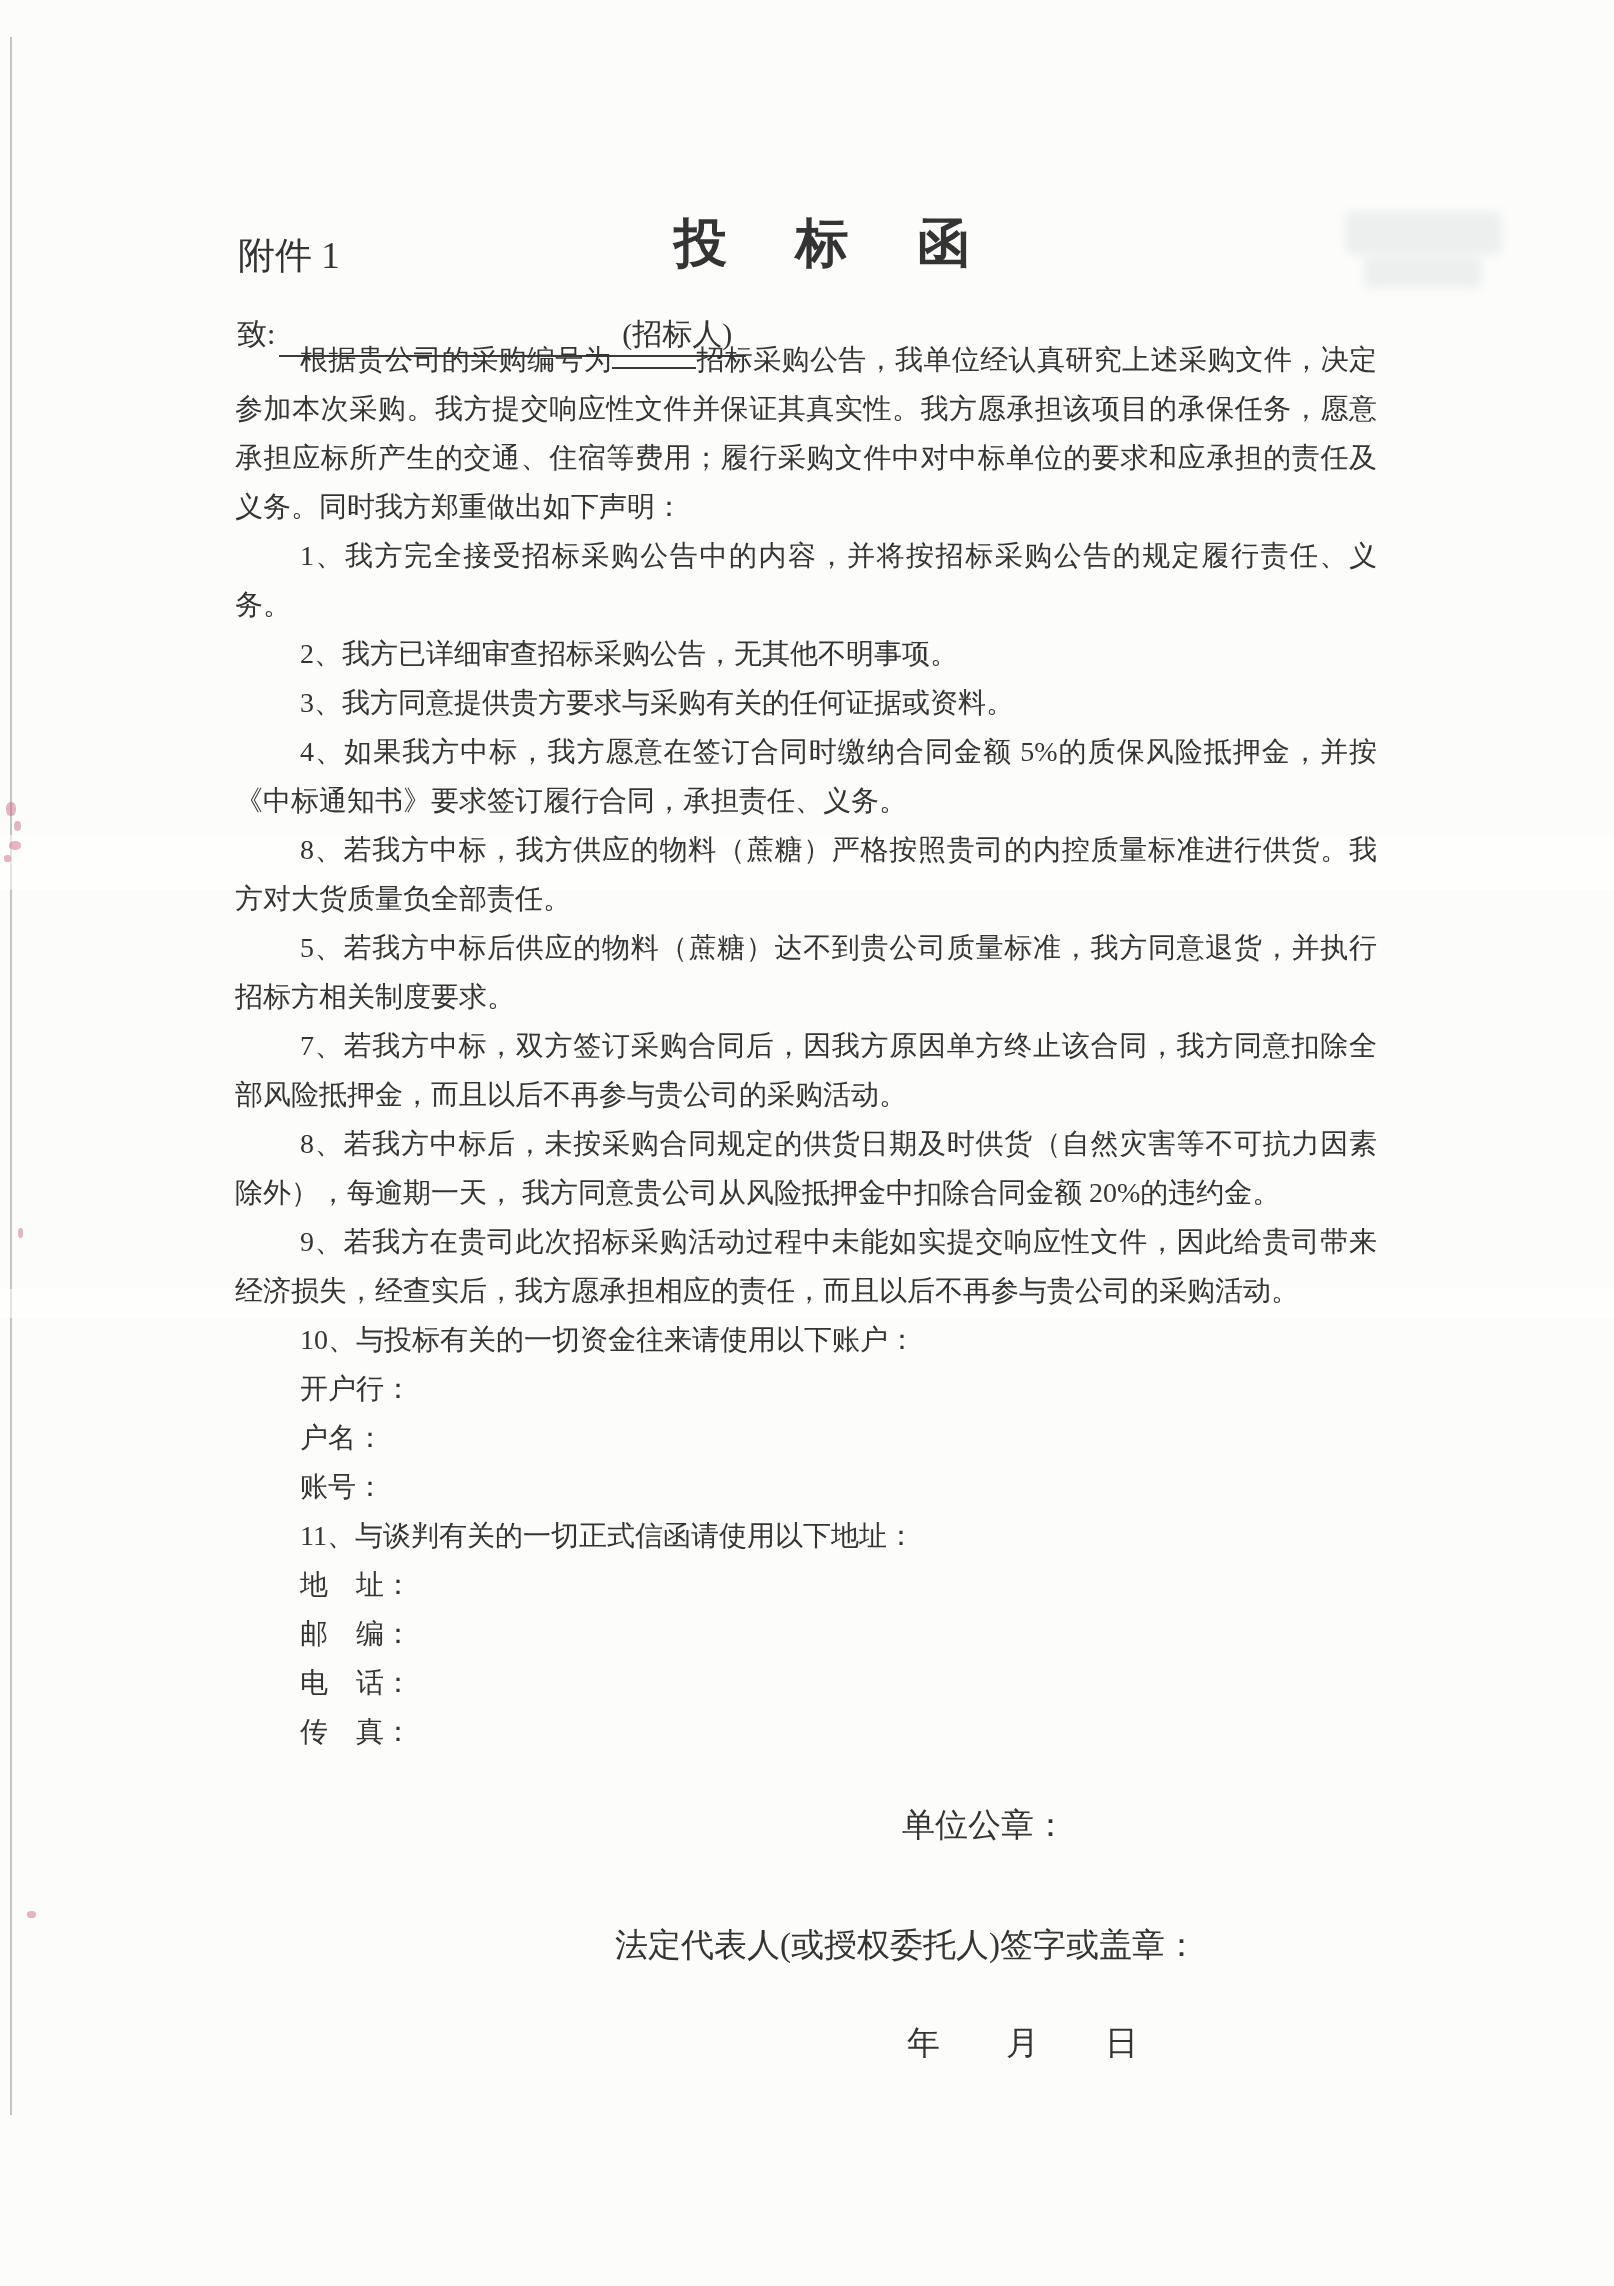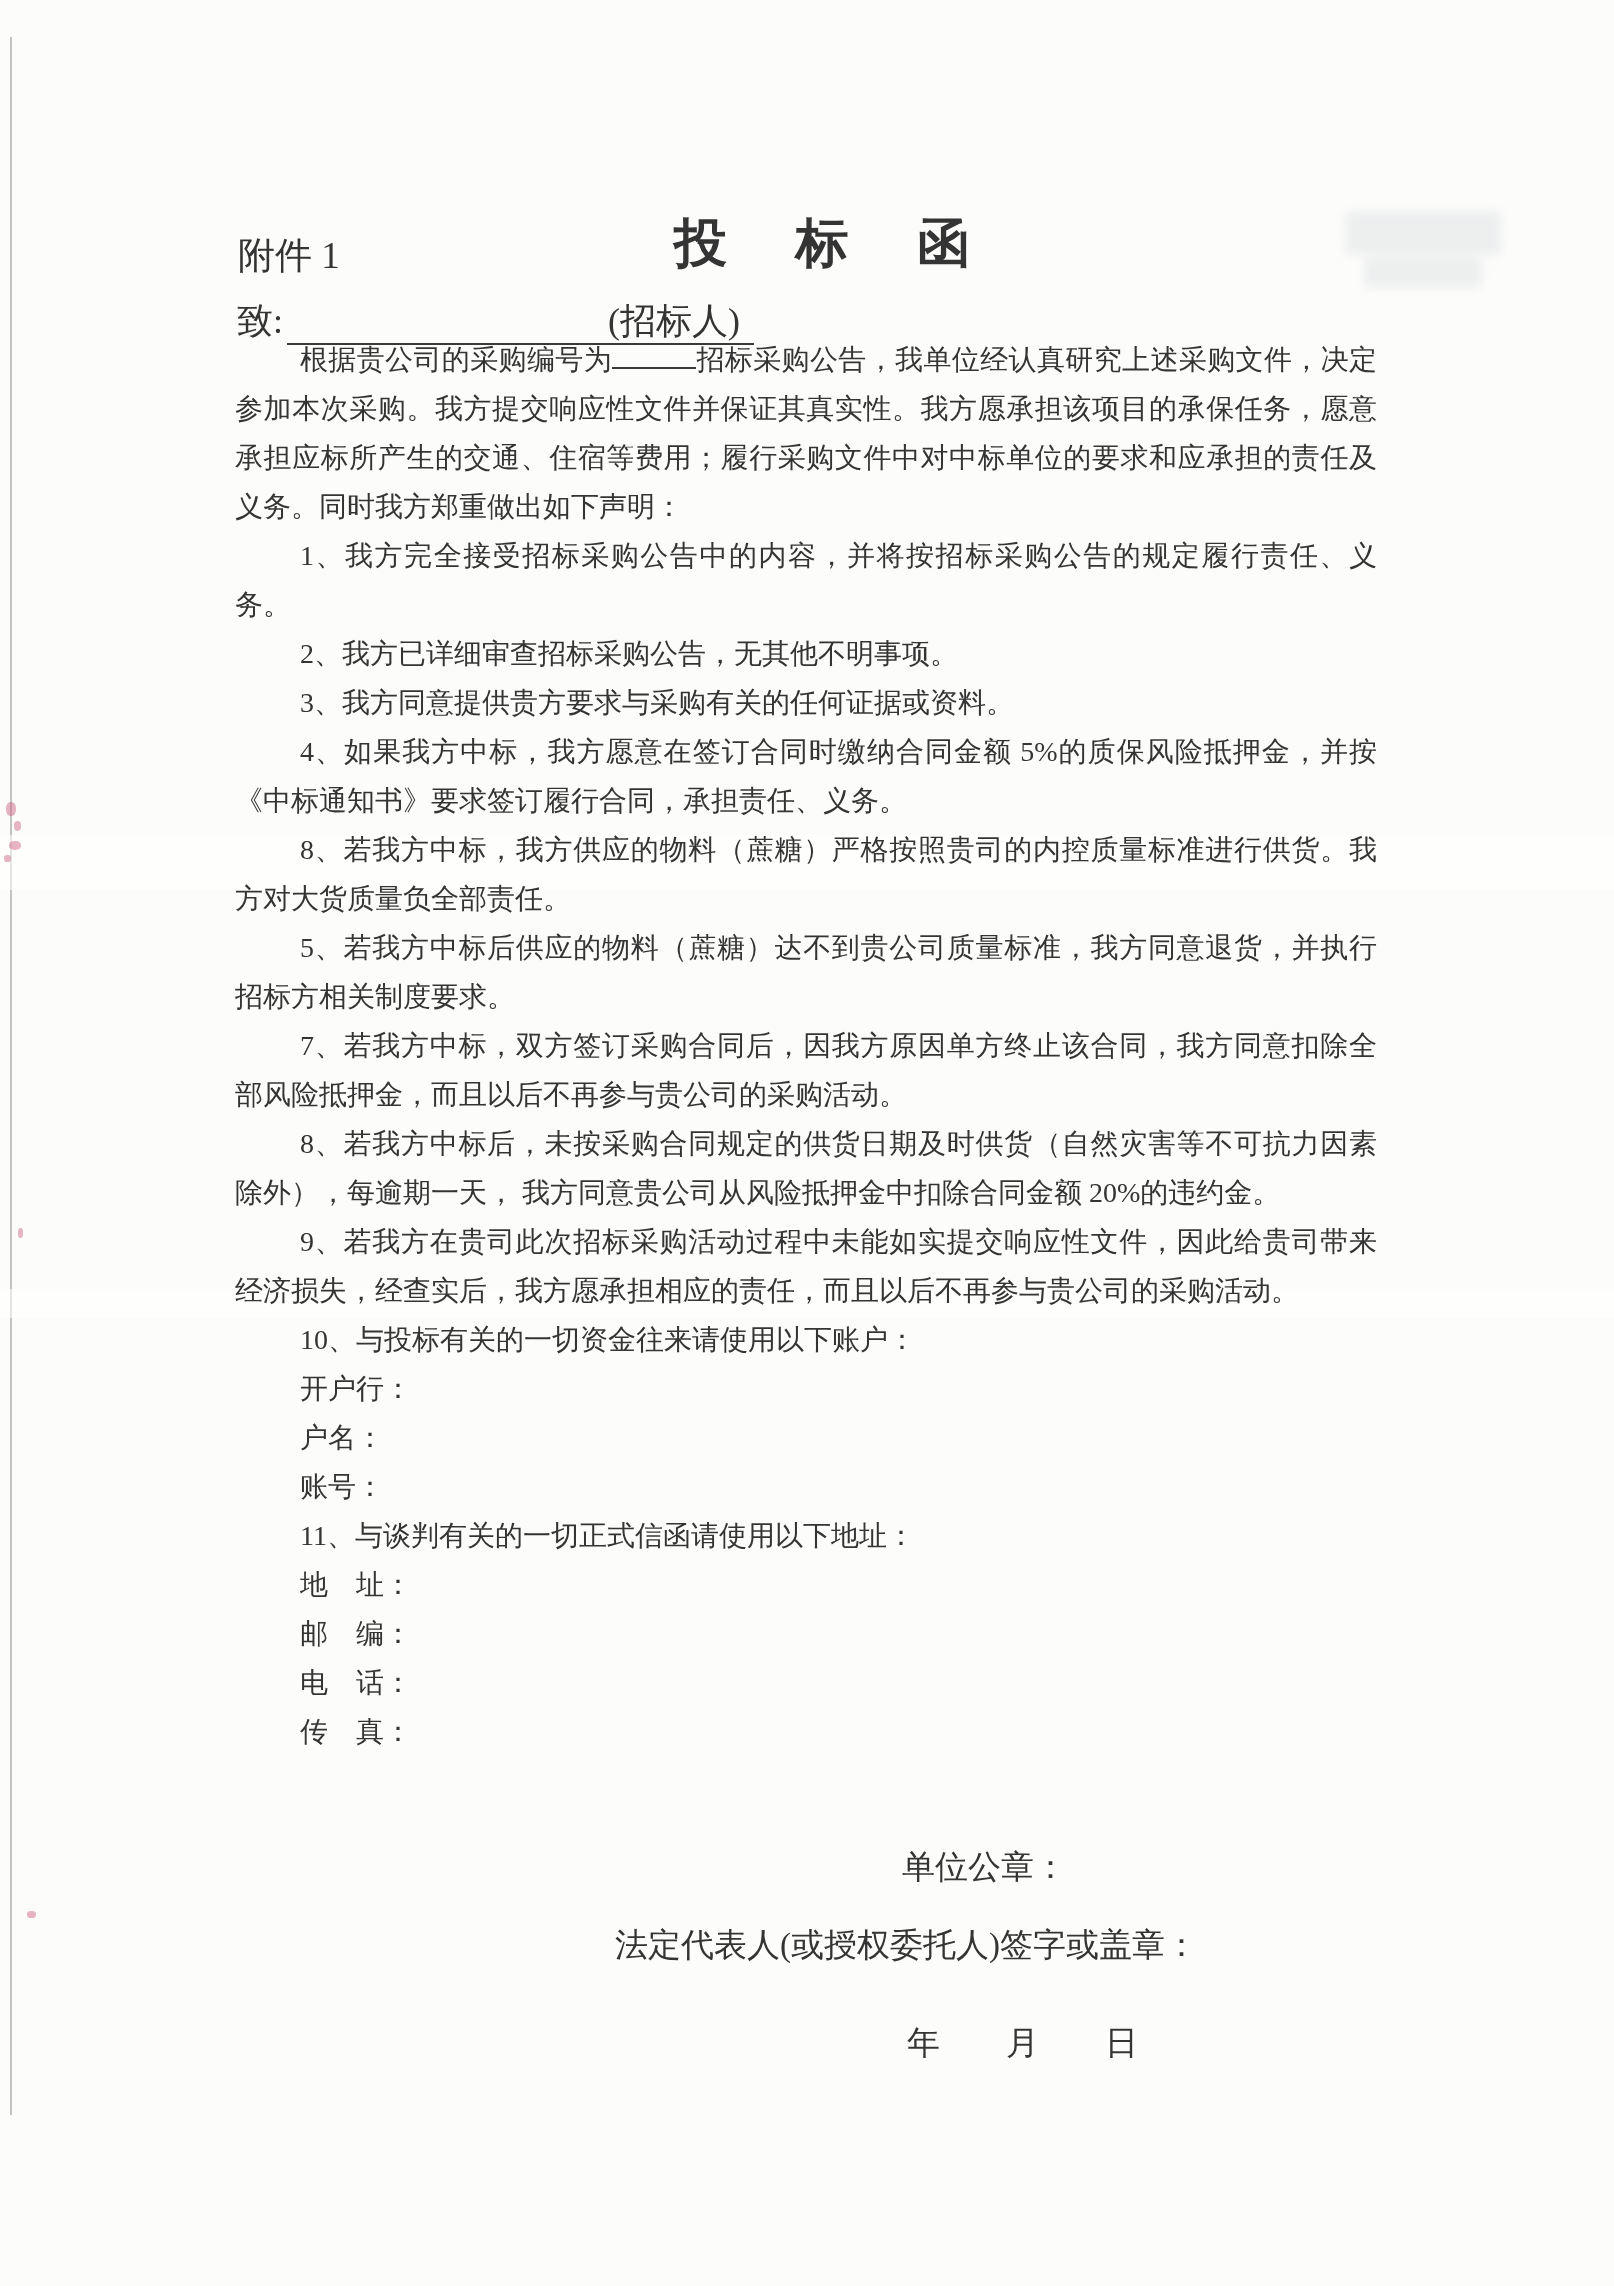--- a/index.html
+++ b/index.html
@@ -16,29 +16,29 @@
   .edge-line{position:absolute;left:9.8px;top:37px;width:2px;height:2078px;background:#a8acab;opacity:.7;}
   .band{position:absolute;left:0;width:1614px;background:rgba(255,255,255,.55);}
   .band.b1{top:835px;height:55px;}
   .band.b2{top:1289px;height:29px;}
   .speckle{position:absolute;background:#d06a8a;opacity:.5;border-radius:45%;}
   .bleed{position:absolute;background:#c7ccd0;opacity:.28;filter:blur(4.9px);border-radius:5.9px;}
   
   .attachment{position:absolute;left:238px;top:231px;font-size:37px;}
   .doc-title{position:absolute;left:674px;top:208px;margin:0;font-size:53px;font-weight:700;letter-spacing:7.8px;white-space:nowrap;}
   
-  .salutation{position:absolute;left:237px;top:297px;font-size:36px;white-space:nowrap;}
+  .salutation{position:absolute;left:237px;top:312px;font-size:30px;white-space:nowrap;}
   .blank-long{display:inline-block;width:453px;border-bottom:2.9px solid #3a3a3a;text-align:right;padding-right:13.7px;margin-left:3.9px;line-height:43px;}
   
   .doc-body{position:absolute;left:235px;top:334px;width:1142px;font-size:28px;line-height:49px;text-align:justify;}
   .para{margin:0;text-indent:65px;}
   .blank-short{display:inline-block;width:84px;height:33px;border-bottom:2.9px solid #3a3a3a;vertical-align:baseline;}
   
   .sig{position:absolute;font-size:33px;white-space:nowrap;}
-  .sig.seal{left:902px;top:1845px;}
+  .sig.seal{left:902px;top:1803px;}
   .sig.rep{left:615px;top:1923px;}
   .sig.date{left:907px;top:2021px;}
 </style>
 </head>
 <body>
 
 <div class="page">
 
   <div class="edge-line"></div>
   <div class="band b1"></div>

